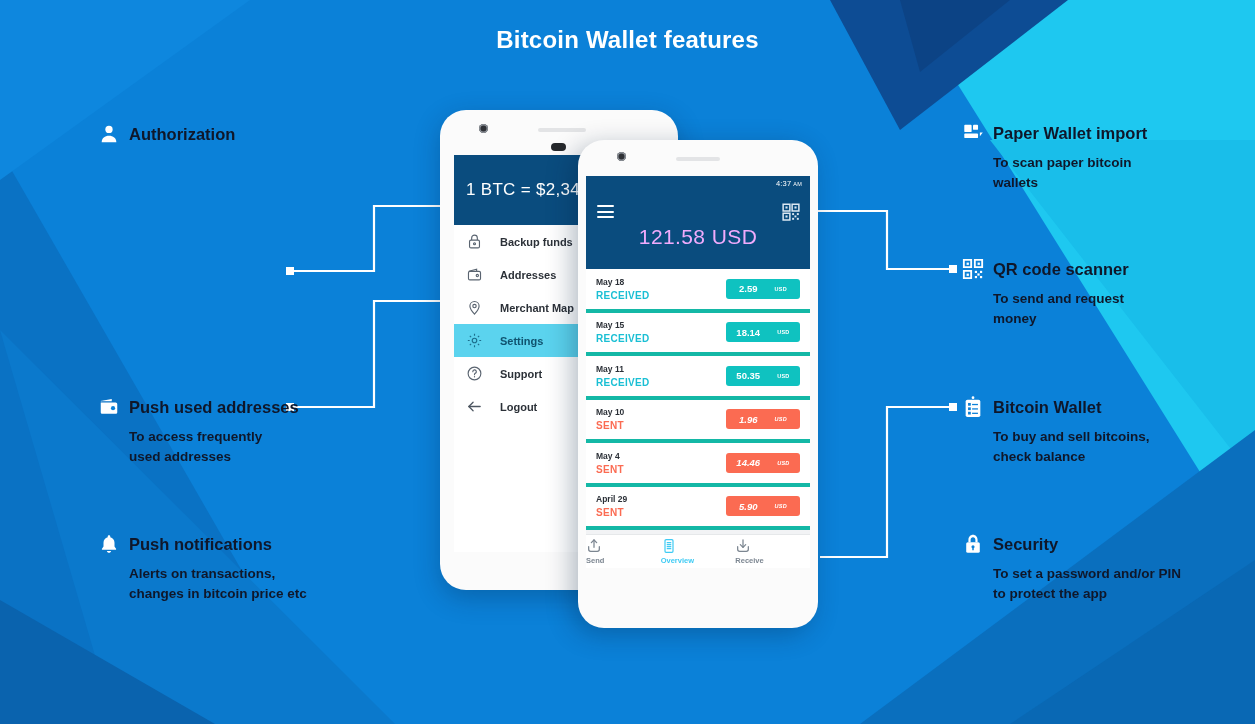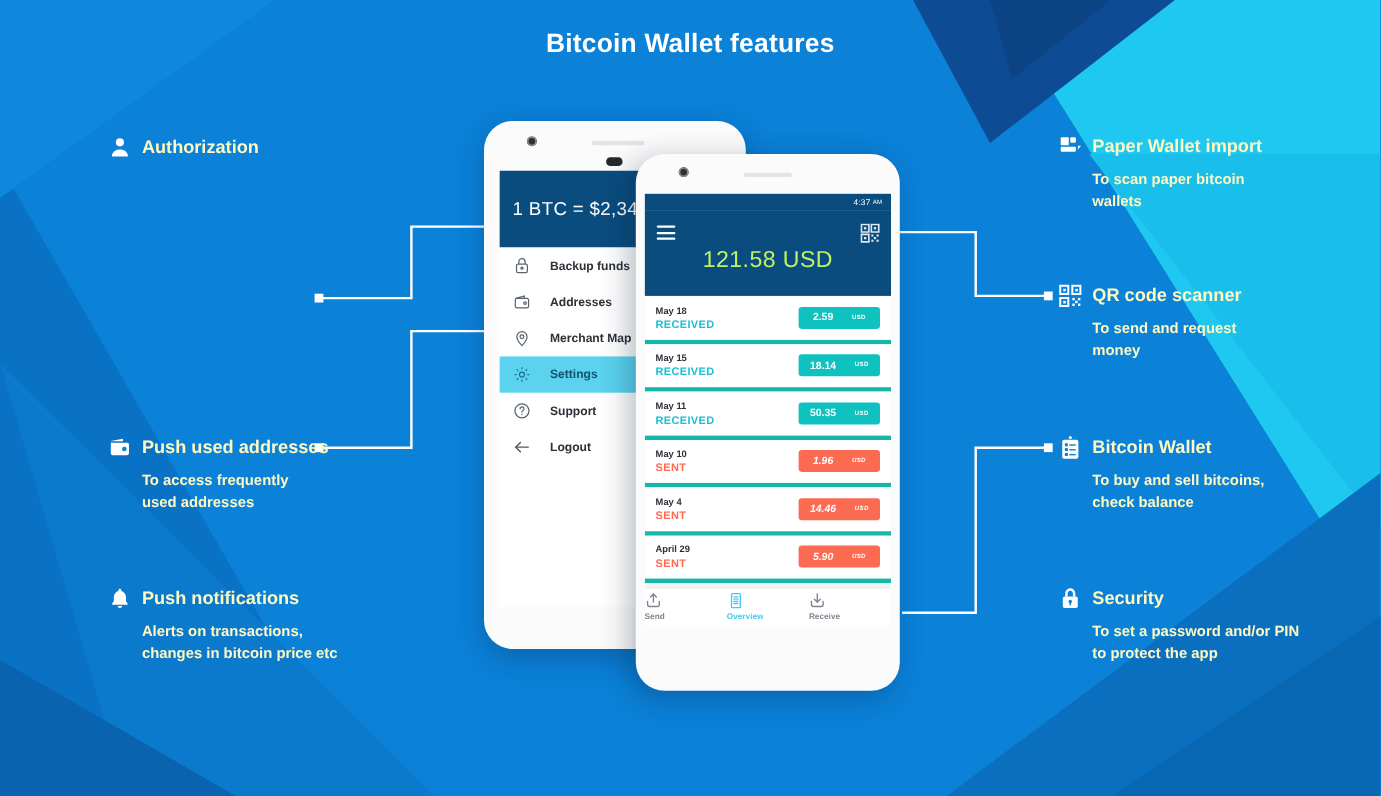--- a/index.html
+++ b/index.html
@@ -19,21 +19,21 @@
   .title {
     position:absolute; top:26px; left:0; width:1255px;
     text-align:center; color:#fff;
     font-size:24px; font-weight:bold; letter-spacing:.2px;
   }
 
   
   #connectors { position:absolute; inset:0; width:1255px; height:724px; pointer-events:none; }
 
   
-  .feature { position:absolute; color:#fef9c3; }
+  .feature { position:absolute; color:#0f172a; }
   .feature .head { display:flex; align-items:center; gap:9px; }
   .feature .ficon { width:22px; height:22px; flex:none; display:block; }
   .feature .ftitle { font-size:16.5px; font-weight:bold; white-space:nowrap; line-height:1; }
   .feature .fdesc {
     margin-top:9px; font-size:13.5px; font-weight:bold;
     line-height:1.45; white-space:pre-line;
   }
   .feature.left .fdesc { margin-left:31px; }
   .feature.right .fdesc { margin-left:31px; }
 
@@ -74,21 +74,21 @@
 
   
   .screen-front { left:586px; top:176px; width:224px; height:392px; display:flex; flex-direction:column; }
   .statusbar {
     height:15px; background:#0A4C7E; color:#fff;
     display:flex; align-items:center; justify-content:flex-end;
     padding-right:8px; font-size:7.5px; letter-spacing:.2px;
   }
   .statusbar .ampm { font-size:5.5px; margin-left:2px; }
   .fb-header {
-    height:78px; background:#0A4C7E; color:#bef264;
+    height:78px; background:#0A4C7E; color:#f0abfc;
     position:relative; display:flex; align-items:center; justify-content:center;
   }
   .fb-header .balance { font-size:21px; letter-spacing:.4px; padding-top:14px; }
   .hamburger { position:absolute; left:11px; top:14px; width:17px; height:13px; }
   .hamburger i { display:block; height:2px; background:#fff; margin-bottom:3.5px; border-radius:1px; }
   .qr-top { position:absolute; right:10px; top:12px; width:18px; height:18px; }
 
   .tx-list { flex:1; background:#f2f3f5; overflow:hidden; }
   .tx-row {
     height:43.5px; background:#fff; border-bottom:4px solid #14b8a6;

